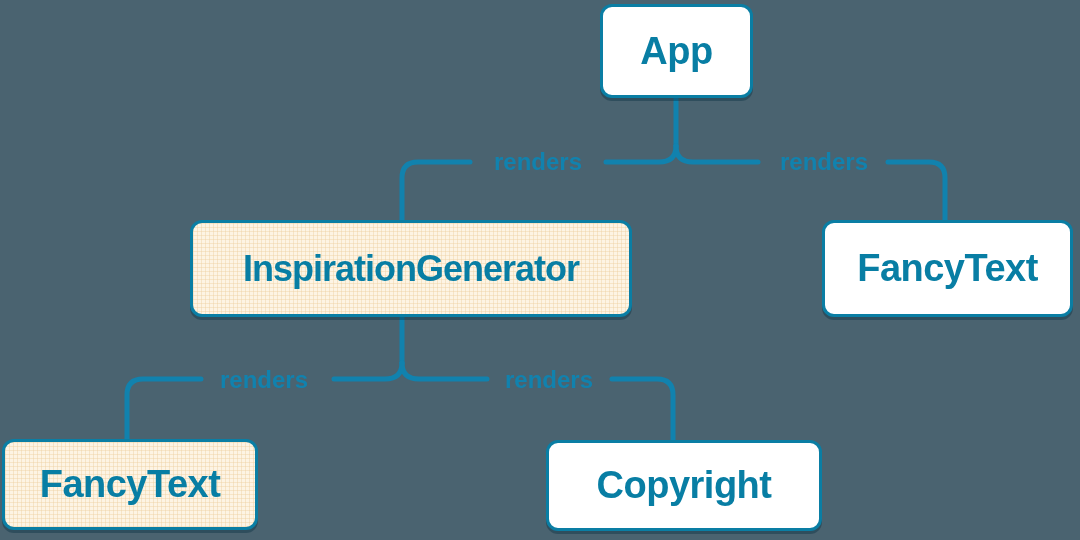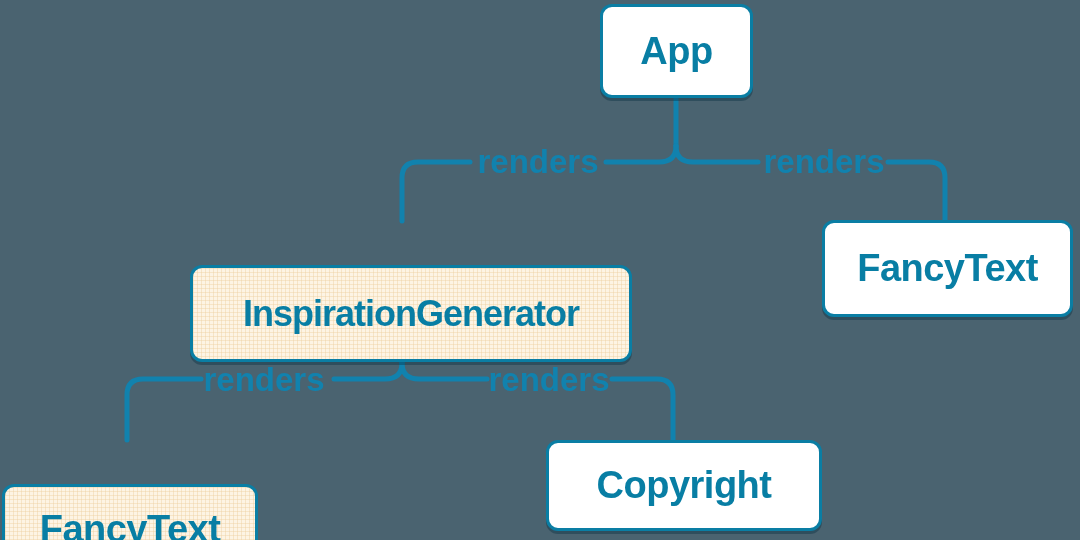--- a/index.html
+++ b/index.html
@@ -36,39 +36,38 @@
   }
   .node--plain {
     background: #FFFFFF;
   }
   .node--cream {
     background-color: #FDF4E4;
     background-image:
       linear-gradient(rgba(238, 209, 164, 0.45) 1px, transparent 1px),
       linear-gradient(90deg, rgba(238, 209, 164, 0.45) 1px, transparent 1px);
     background-size: 4px 4px;
-    margin-top: 45px;
   }
   .node__label {
     color: #087EA4;
     font-weight: bold;
     font-size: 38px;
     letter-spacing: -0.5px;
     white-space: nowrap;
   }
   .node--wide .node__label {
     font-size: 36px;
     letter-spacing: -1px;
   }
   .edge-label {
     position: absolute;
     transform: translate(-50%, -50%);
     color: #1182AE;
     font-weight: bold;
-    font-size: 33px;
+    font-size: 24px;
     white-space: nowrap;
   }
 </style>
 </head>
 <body>
 
 <div class="stage">
 
   <svg class="edges" viewBox="0 0 1080 540" xmlns="http://www.w3.org/2000/svg">
     <g fill="none" stroke="#1182AE" stroke-width="5" stroke-linecap="round">

